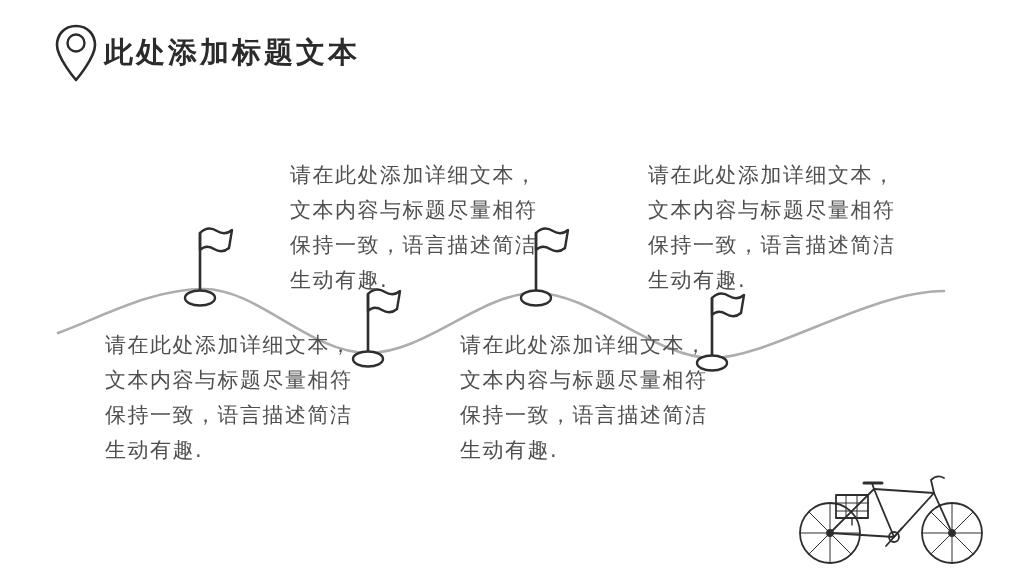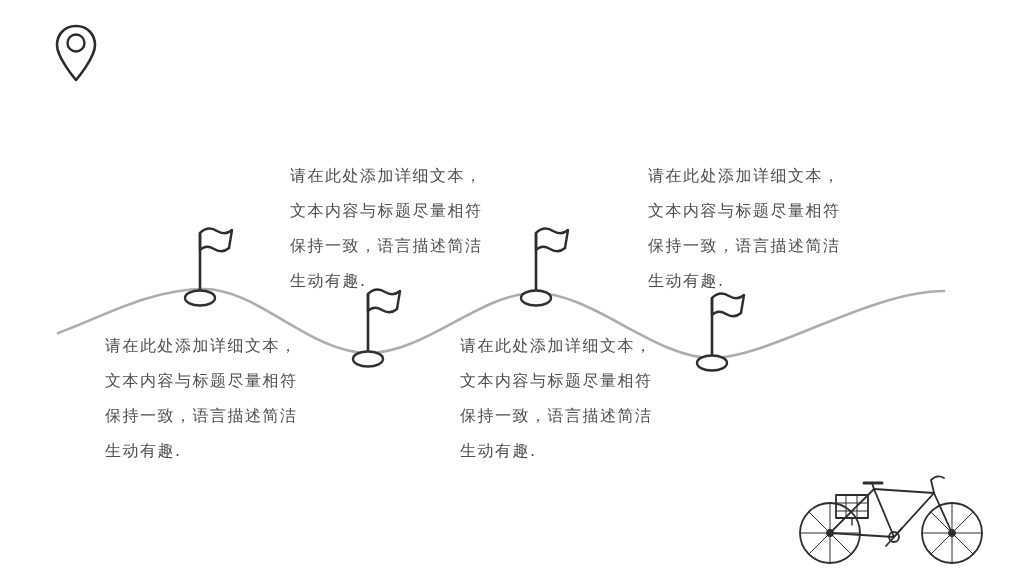--- a/index.html
+++ b/index.html
@@ -40,21 +40,21 @@
     position: absolute;
     width: 62px;
     height: 86px;
   }
   .flag-1 { left: 176px; top: 223px; }
   .flag-2 { left: 344px; top: 284px; }
   .flag-3 { left: 512px; top: 223px; }
   .flag-4 { left: 688px; top: 288px; }
   .tb {
     position: absolute;
-    font-size: 16px;
+    font-size: 21px;
     line-height: 35px;
     letter-spacing: 1.5px;
     color: #4f4f4f;
     white-space: nowrap;
   }
   .tb-top-left    { left: 290px; top: 158px; }
   .tb-top-right   { left: 648px; top: 158px; }
   .tb-bottom-left { left: 105px; top: 328px; }
   .tb-bottom-right{ left: 460px; top: 328px; }
   .bicycle {
@@ -79,20 +79,21 @@
         <ellipse cx="24" cy="75" rx="15" ry="7.5" fill="#ffffff" stroke="#2e2e2e" stroke-width="2.4"></ellipse>
       </symbol>
     </defs>
   </svg>
 
   <div class="header">
     <svg class="pin-icon" viewBox="0 0 48 62">
       <path d="M24 4 C12 4 5 13 5 23 C5 36 24 58 24 58 C24 58 43 36 43 23 C43 13 36 4 24 4 Z" fill="none" stroke="#2b2b2b" stroke-width="2.6" stroke-linejoin="round"></path>
       <circle cx="24" cy="21" r="8.5" fill="none" stroke="#2b2b2b" stroke-width="2.4"></circle>
     </svg>
+    <h1 class="title">此处添加标题文本</h1>
   </div>
 
   <svg class="wave-svg" viewBox="0 0 1024 576">
     <path d="M58 333 C100 318 150 289 204 289 S310 353 368 353 S480 293 536 293 S655 358 712 358 S870 291 944 291" fill="none" stroke="#adadad" stroke-width="2.6" stroke-linecap="round"></path>
   </svg>
 
   <svg class="flag flag-1" viewBox="0 0 62 86">
       <use href="#flag-shape"></use>
     </svg>
   <svg class="flag flag-2" viewBox="0 0 62 86">

